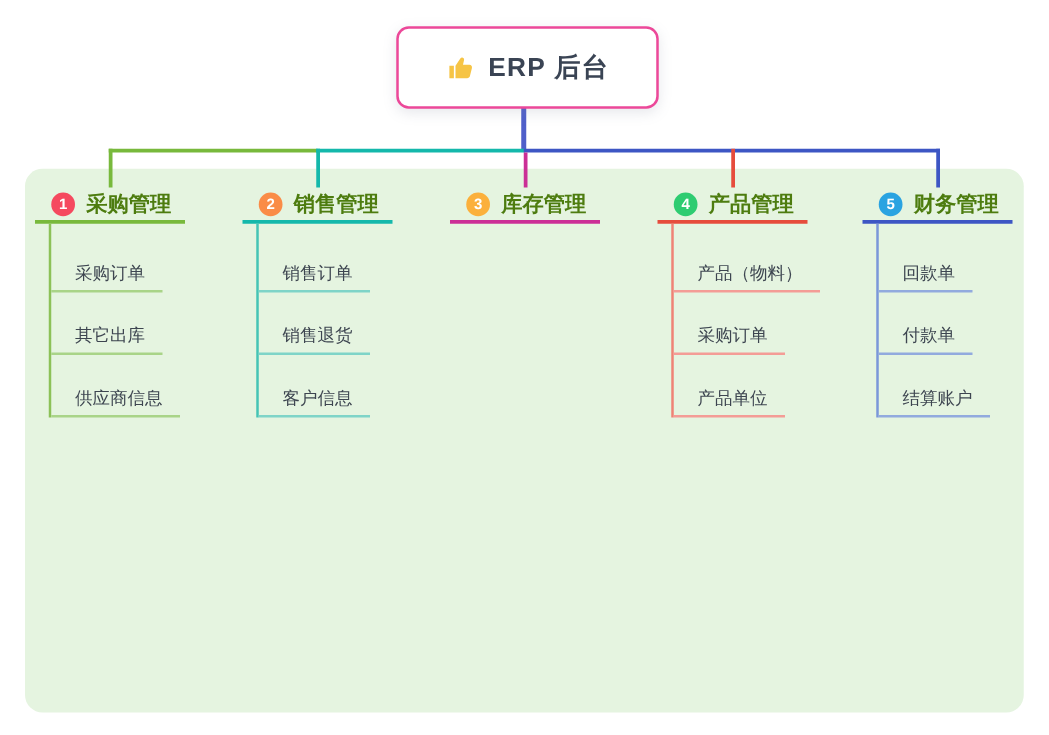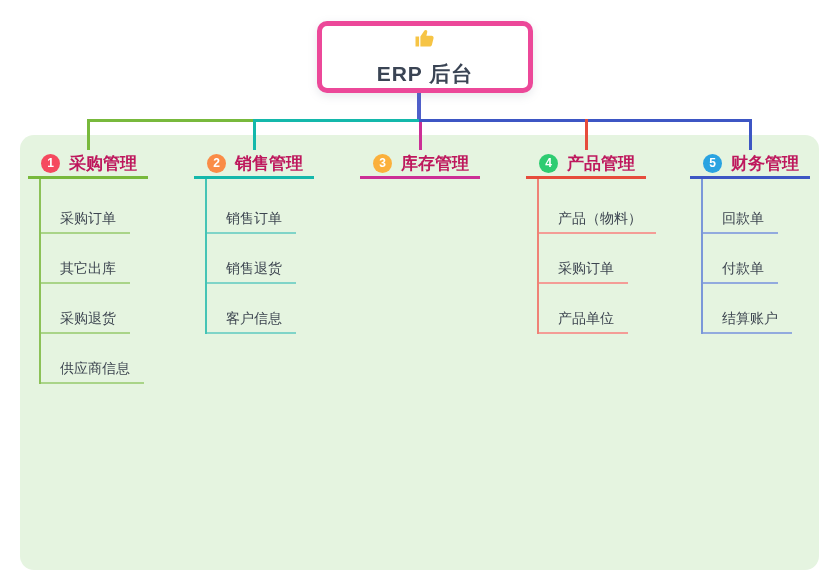--- a/index.html
+++ b/index.html
@@ -8,46 +8,45 @@
     font-family:"Liberation Sans","DejaVu Sans",sans-serif;
   }
   
   .panel{
     position:absolute;left:20px;top:135px;width:799px;height:435px;
     border-radius:14px;background:#e5f4e0;
   }
   
   .root-card{
     position:absolute;left:317px;top:21px;width:206px;height:62px;
-    background:#ffffff;border:5px solid #ec4899;border-radius:10px;
+    background:#ffffff;border:2px solid #ec4899;border-radius:10px;
     box-shadow:0 3px 10px rgba(120,130,150,.18);
     display:flex;align-items:center;justify-content:center;gap:10px;
     cursor:default;
-    flex-direction:column;
   }
   .root-card .root-label{font-size:21px;font-weight:700;color:#3a4454;letter-spacing:1px;}
   .root-card svg{display:block;}
   
   .hline{position:absolute;height:3px;}
   .vline{position:absolute;width:3px;}
   .root-vline{width:4px;}
   
   .branch{position:absolute;top:150px;width:130px;}
   .branch-title{
     box-sizing:border-box;width:120px;height:29px;padding-left:13px;
     display:flex;align-items:center;gap:9px;
     border-bottom:3px solid var(--c,#888);
     cursor:pointer;
   }
   .badge{
     width:19px;height:19px;border-radius:50%;flex:0 0 19px;
     display:flex;align-items:center;justify-content:center;
     color:#ffffff;font-size:12px;font-weight:700;background:#999;
   }
-  .branch-label{font-size:17px;font-weight:700;color:#be185d;white-space:nowrap;}
+  .branch-label{font-size:17px;font-weight:700;color:#4d7c0f;white-space:nowrap;}
   .subtree{
     margin-left:11px;width:max-content;
     border-left:2px solid var(--tl,#aaa);
   }
   .sub-item{
     display:block;width:max-content;
     padding:24px 14px 4px 19px;
     border-bottom:2px solid var(--sl,#ccc);
     font-size:14px;line-height:20px;color:#3d4550;white-space:nowrap;
     cursor:pointer;
@@ -82,21 +81,20 @@
   </div>
 
   <div class="branch" style="left: 28px; --c: #78b93c; --tl: #8cc158; --sl: #a9d488;">
     <div class="branch-title">
       <span class="badge" style="background: rgb(245, 73, 95);">1</span>
       <span class="branch-label">采购管理</span>
     </div>
     <div class="subtree">
       <div class="sub-item">采购订单</div>
       <div class="sub-item">其它出库</div>
-      <div class="sub-item">采购退货</div>
       <div class="sub-item">供应商信息</div>
     </div>
   </div>
 
   <div class="branch" style="left: 194px; --c: #14b8ab; --tl: #45c4b5; --sl: #7fd4c8;">
     <div class="branch-title">
       <span class="badge" style="background: rgb(250, 140, 71);">2</span>
       <span class="branch-label">销售管理</span>
     </div>
     <div class="subtree">

